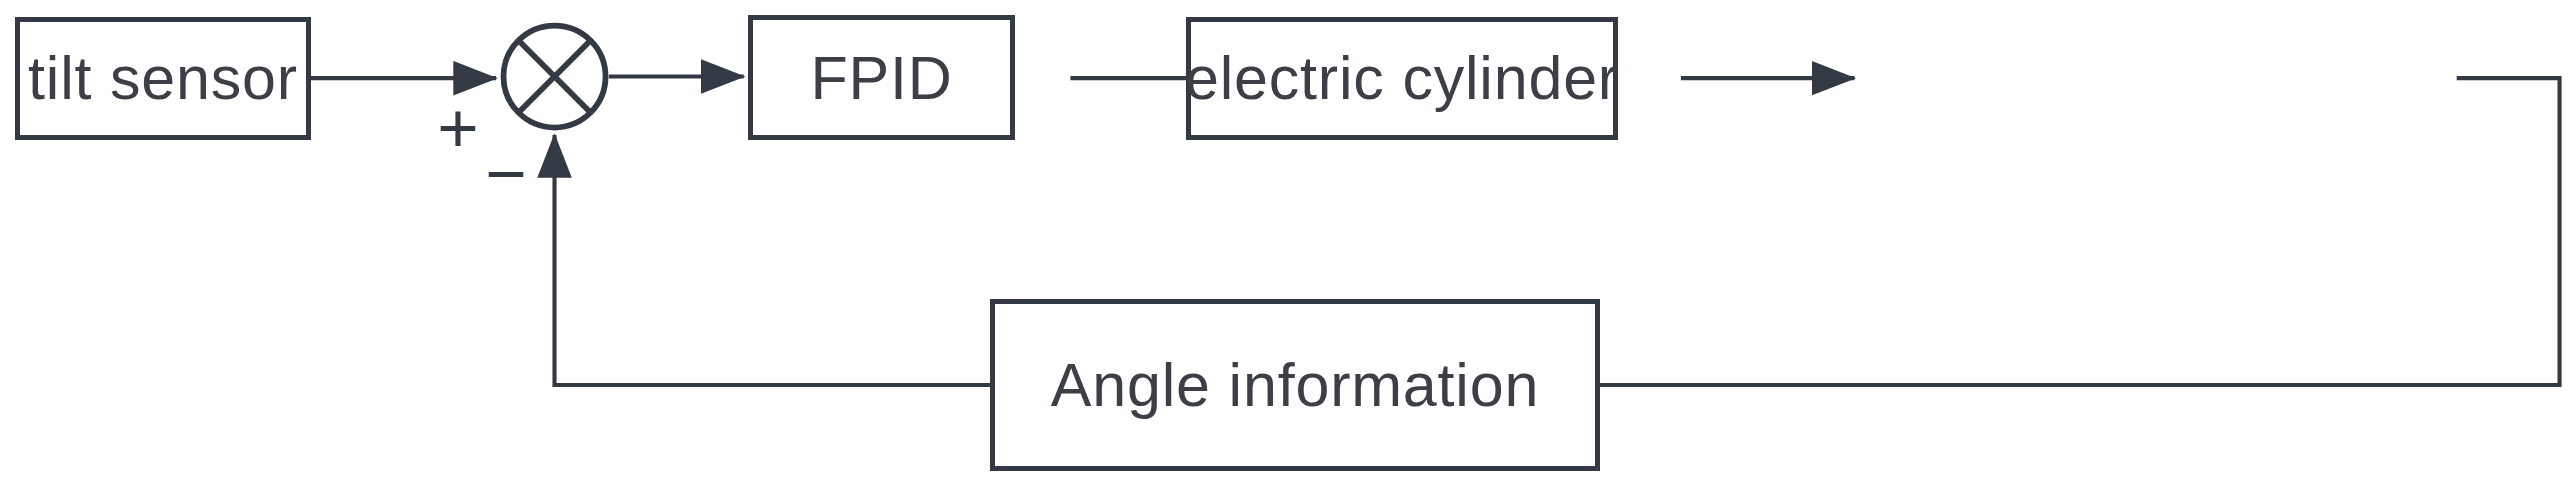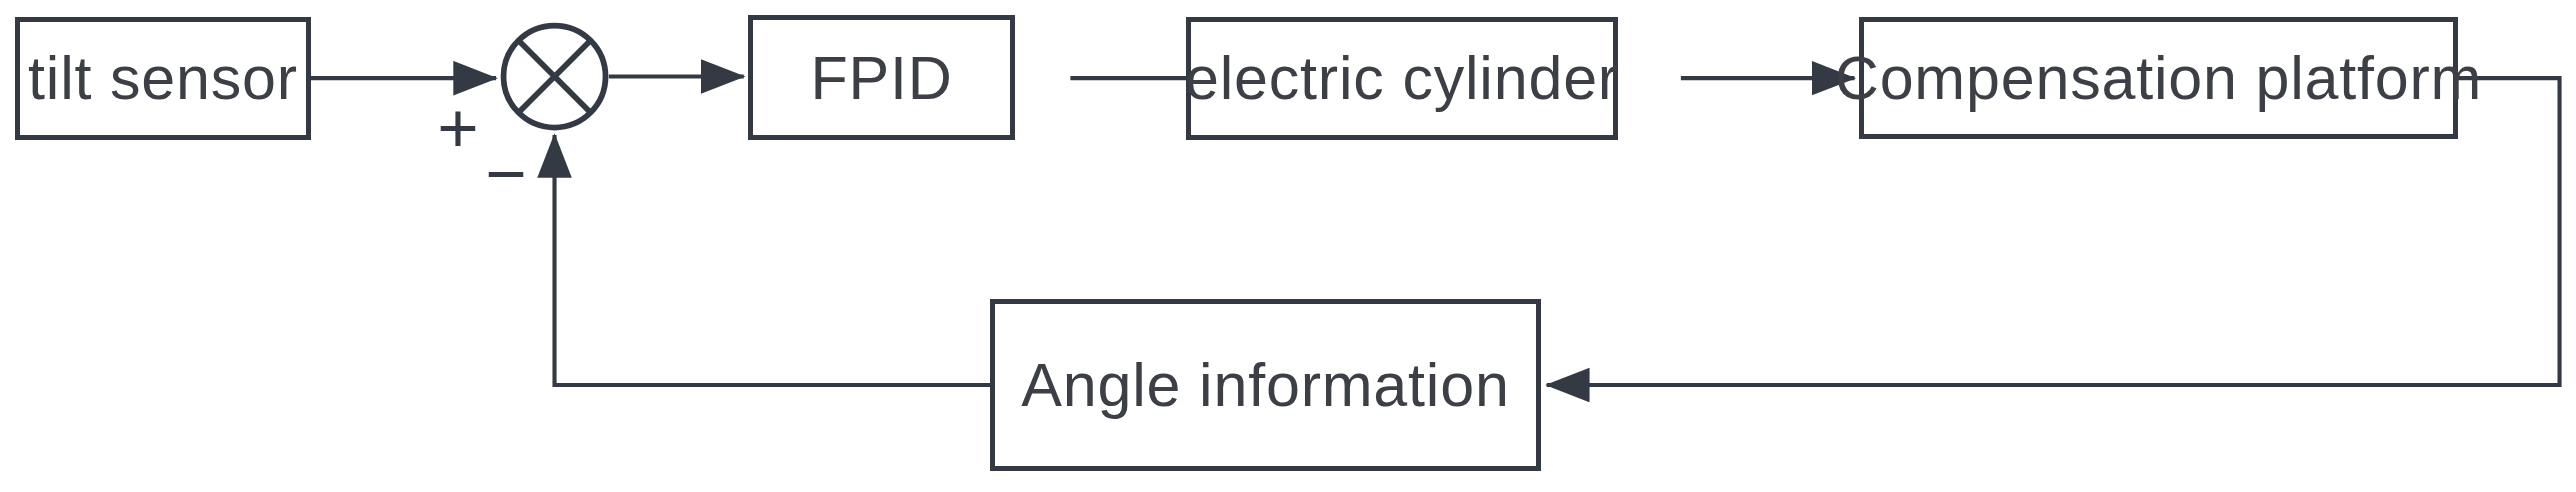--- a/index.html
+++ b/index.html
@@ -26,21 +26,21 @@
     justify-content: center;
     font-size: 61px;
     color: #3c4046;
     letter-spacing: 0.8px;
     white-space: nowrap;
   }
   #block-tilt-sensor        { left: 15px;   top: 16.5px;  width: 296px; height: 123px; }
   #block-fpid               { left: 748px;  top: 15px;  width: 267px; height: 125px; }
   #block-electric-cylinder  { left: 1186px; top: 16.5px;  width: 432px; height: 123px; }
   #block-compensation       { left: 1859px; top: 16.5px;  width: 599px; height: 122px; }
-  #block-angle-information  { left: 990px; top: 299px; width: 551px; height: 172px; }
+  #block-angle-information  { left: 990px; top: 299px; width: 610px; height: 172px; }
   .sign {
     position: absolute;
     color: #333a43;
     font-size: 71px;
     font-weight: 400;
     line-height: 1;
     text-align: center;
   }
   #plus-sign  { left: 425px; top: 92px; width: 66px; }
   #minus-sign { left: 473px; top: 138px; width: 66px; }
@@ -81,23 +81,20 @@
   </div>
 
   <div class="block" id="block-fpid">
     <span>FPID</span>
   </div>
 
   <div class="block" id="block-electric-cylinder">
     <span>electric cylinder</span>
   </div>
 
-  <div class="block" id="block-compensation">
-    <span>Compensation platform</span>
-  </div>
 
   <div class="block" id="block-angle-information">
     <span>Angle information</span>
   </div>
 
   <div class="sign" id="plus-sign">+</div>
   <div class="sign" id="minus-sign">−</div>
 
 </div>
 

